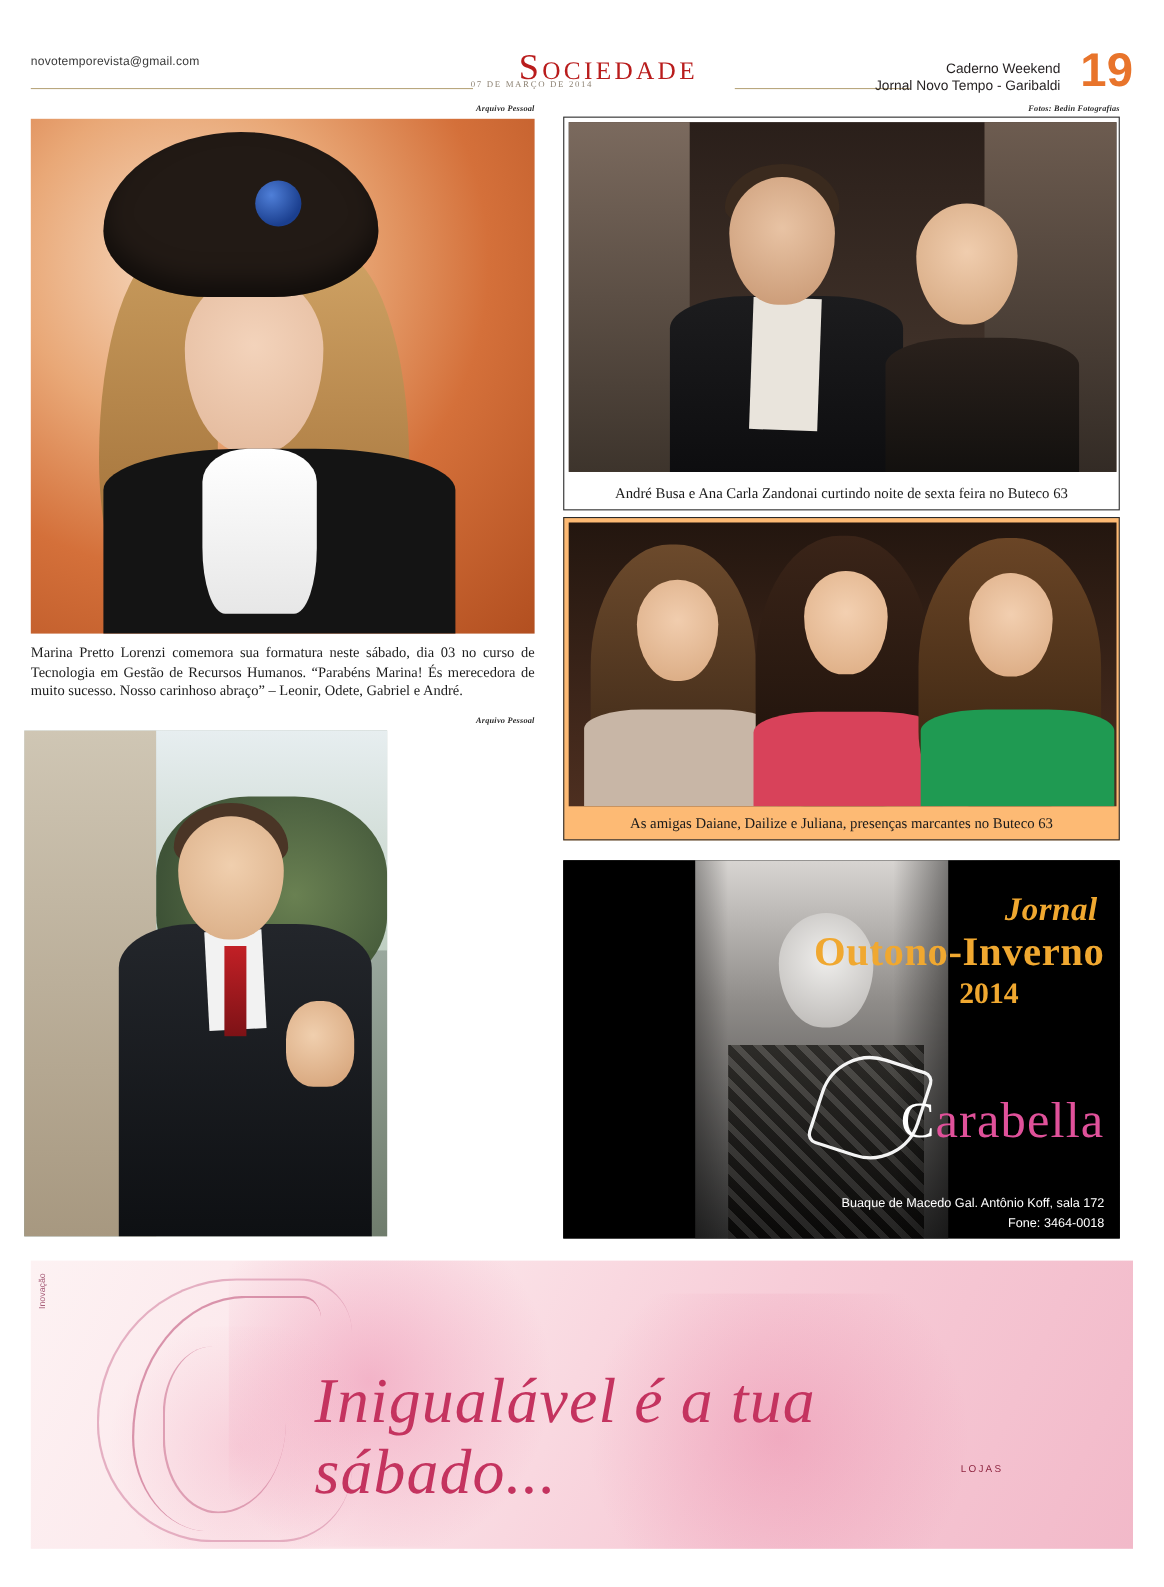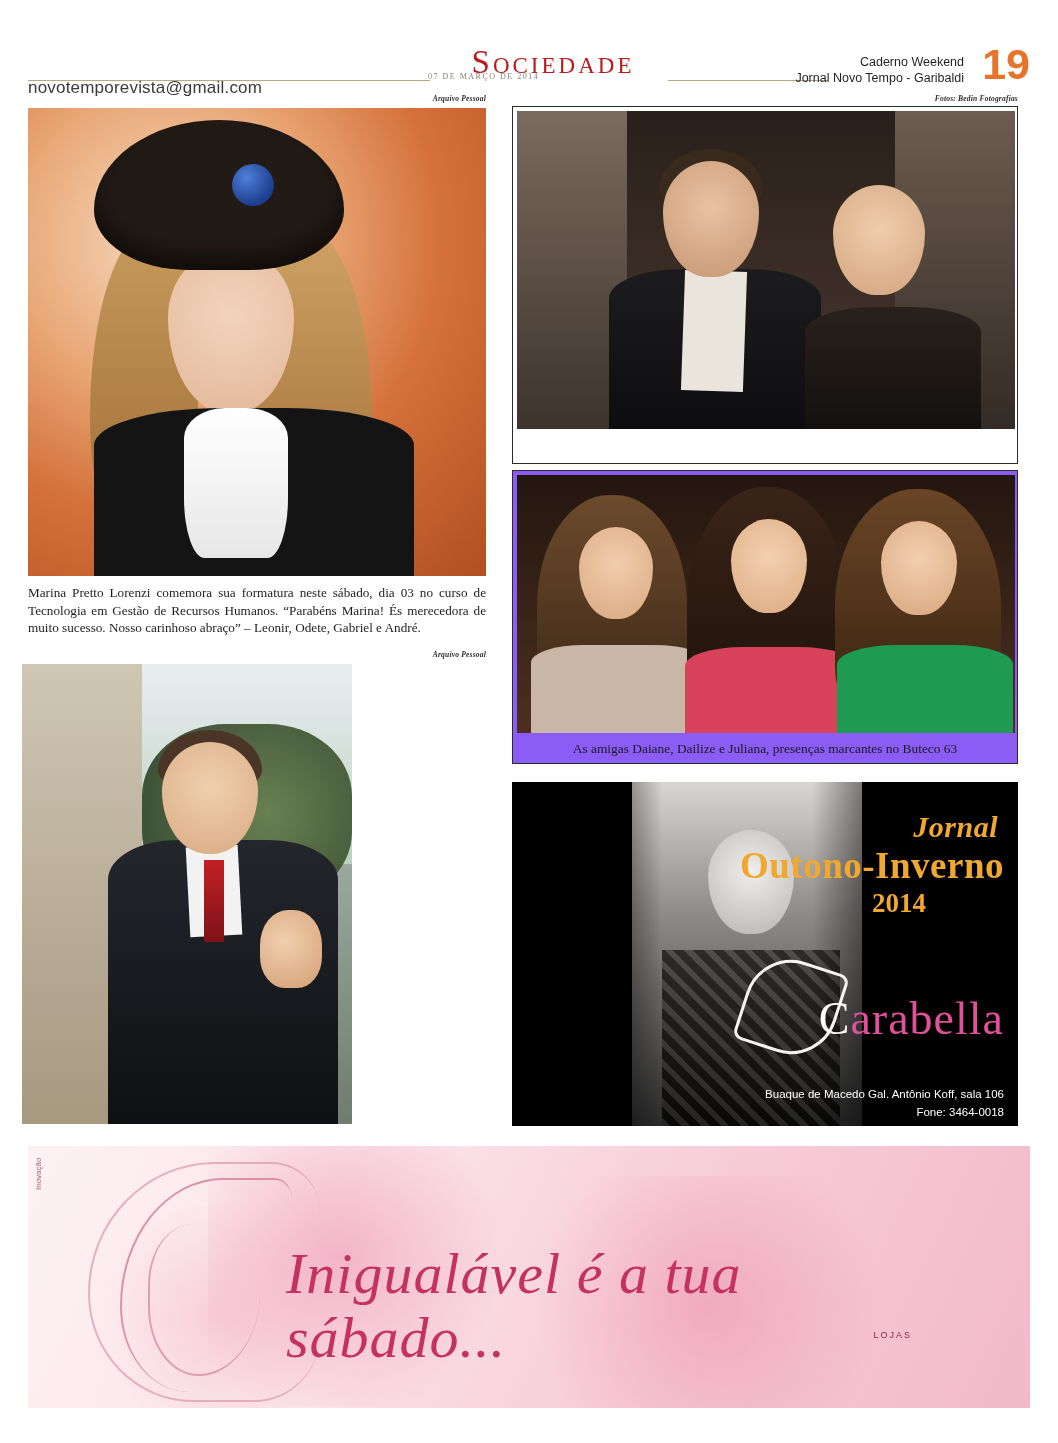--- a/index.html
+++ b/index.html
@@ -25,23 +25,23 @@
   .masthead {
     position: absolute;
     left: 28px;
     top: 46px;
     width: 1002px;
     height: 46px;
   }
   .masthead-email {
     position: absolute;
     left: 0;
-    top: 32px;
+    top: 4px;
     font-family: "Liberation Sans", sans-serif;
-    font-size: 17px;
+    font-size: 11px;
     letter-spacing: .2px;
     color: #3a3a3a;
   }
   .masthead-rule-left {
     position: absolute;
     left: 0;
     top: 34px;
     width: 402px;
     height: 1px;
     background: #b9a77e;
@@ -339,21 +339,21 @@
   }
 
   .box-amigas {
     position: absolute;
     left: 512px;
     top: 470px;
     width: 506px;
     height: 294px;
     border: 1px solid #2b2b2b;
     box-sizing: border-box;
-    background: #8b5cf6;
+    background: #fdba74;
   }
   .box-amigas .photo {
     position: absolute;
     left: 4px; top: 4px;
     width: 498px; height: 258px;
     background: linear-gradient(180deg,#23160f,#4d2f20);
   }
   .a-g1-hair { position:absolute; left:20px; top:20px; width:150px; height:230px; background:linear-gradient(180deg,#6c4a2c,#3a2616); border-radius:48% 48% 30% 30%; }
   .a-g1-face { position:absolute; left:62px; top:52px; width:74px; height:92px; background:radial-gradient(circle at 50% 40%, #f1cdae,#d8a87f); border-radius:50% 50% 46% 46% / 44% 44% 56% 56%; }
   .a-g1-top { position:absolute; left:14px; top:170px; width:176px; height:88px; background:#c8b6a6; border-radius:30% 30% 0 0 / 20% 20% 0 0; }
@@ -623,20 +623,21 @@
       <div class="b-wallL"></div>
       <div class="b-wallR"></div>
       <div class="b-wom-hair"></div>
       <div class="b-man-body"></div>
       <div class="b-man-shirt"></div>
       <div class="b-man-hair"></div>
       <div class="b-man-head"></div>
       <div class="b-wom-body"></div>
       <div class="b-wom-head"></div>
     </div>
+    <div class="cap-in-box">André Busa e Ana Carla Zandonai curtindo noite de sexta feira no Buteco 63</div>
   </div>
 
   <div class="box-amigas">
     <div class="photo">
       <div class="a-g1-hair"></div>
       <div class="a-g1-top"></div>
       <div class="a-g1-face"></div>
       <div class="a-g2-hair"></div>
       <div class="a-g2-top"></div>
       <div class="a-g2-face"></div>
@@ -653,21 +654,21 @@
       <div class="cb-model-face"></div>
       <div class="cb-model-dress"></div>
     </div>
     <div class="cb-fade-l"></div>
     <div class="cb-fade-r"></div>
     <div class="cb-preview">Jornal</div>
     <div class="cb-outono">Outono-Inverno</div>
     <div class="cb-year">2014</div>
     <div class="cb-swirl"></div>
     <div class="cb-brand"><span class="white">C</span><span class="pink">arabella</span></div>
-    <div class="cb-addr">Buaque de Macedo Gal. Antônio Koff, sala 106</div>
+    <div class="cb-addr">Buaque de Macedo Gal. Antônio Koff, sala 172</div>
     <div class="cb-phone">Fone: 3464-0018</div>
   </div>
 
   <div class="banner">
     <div class="banner-blob-1"></div>
     <div class="banner-blob-2"></div>
     <div class="banner-blob-3"></div>
     <div class="banner-hair"></div>
     <div class="banner-face"></div>
     <div class="banner-face2"></div>

